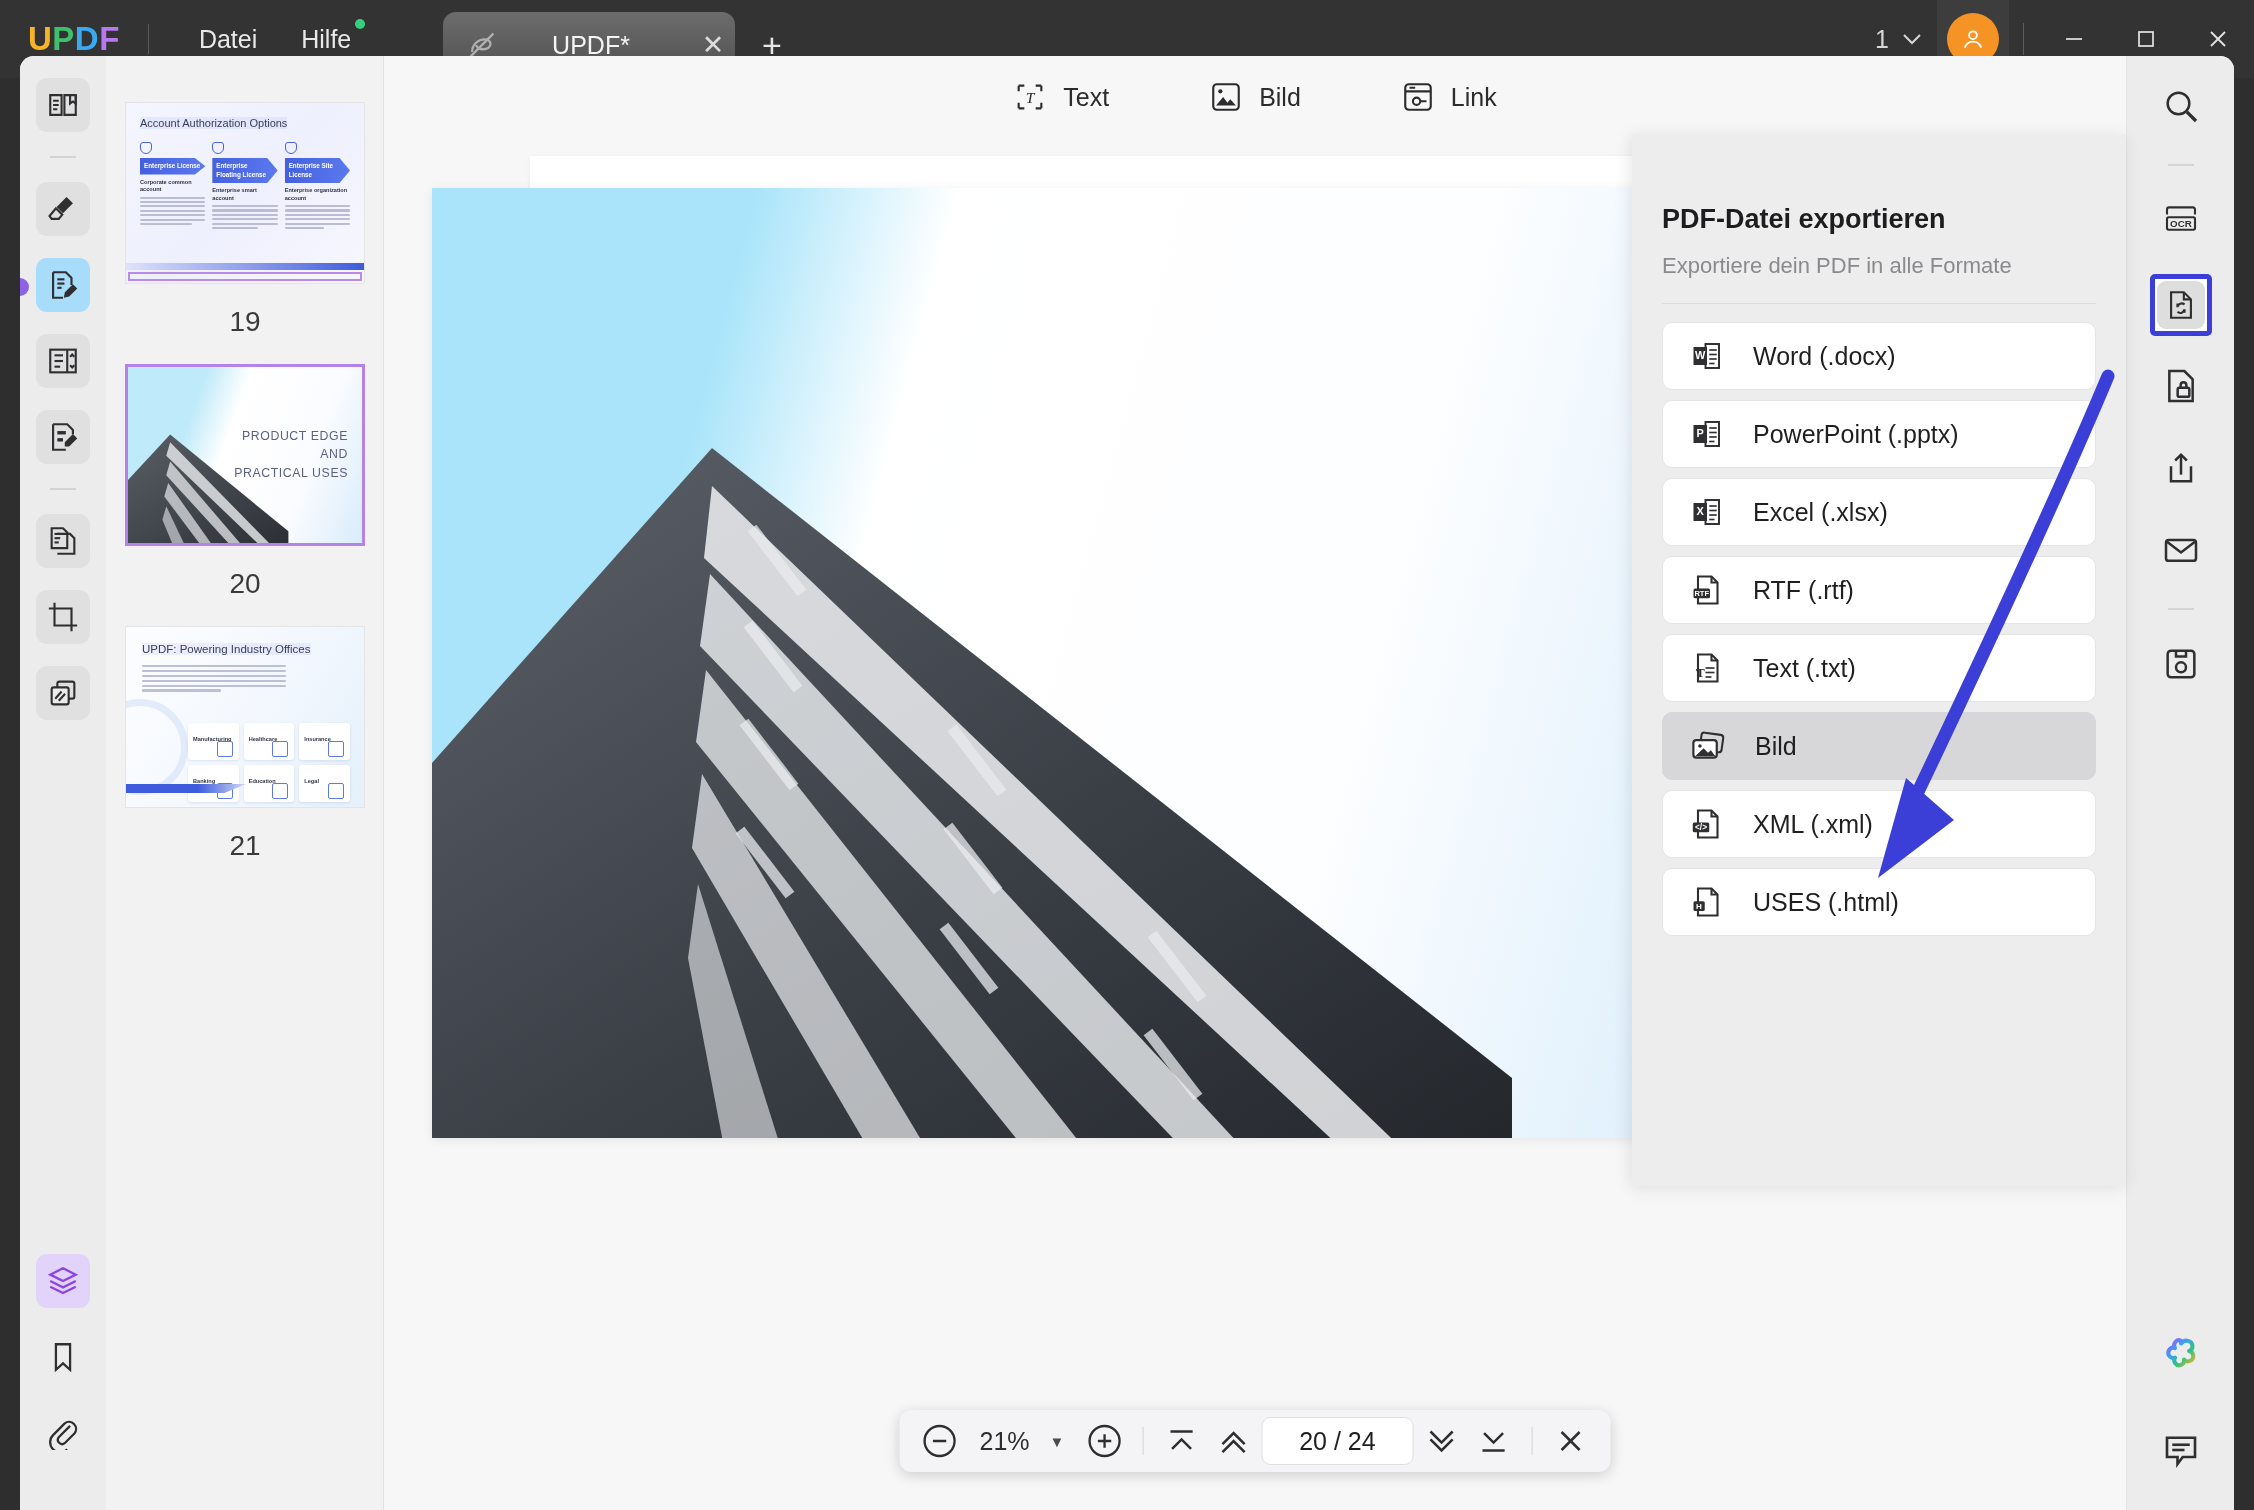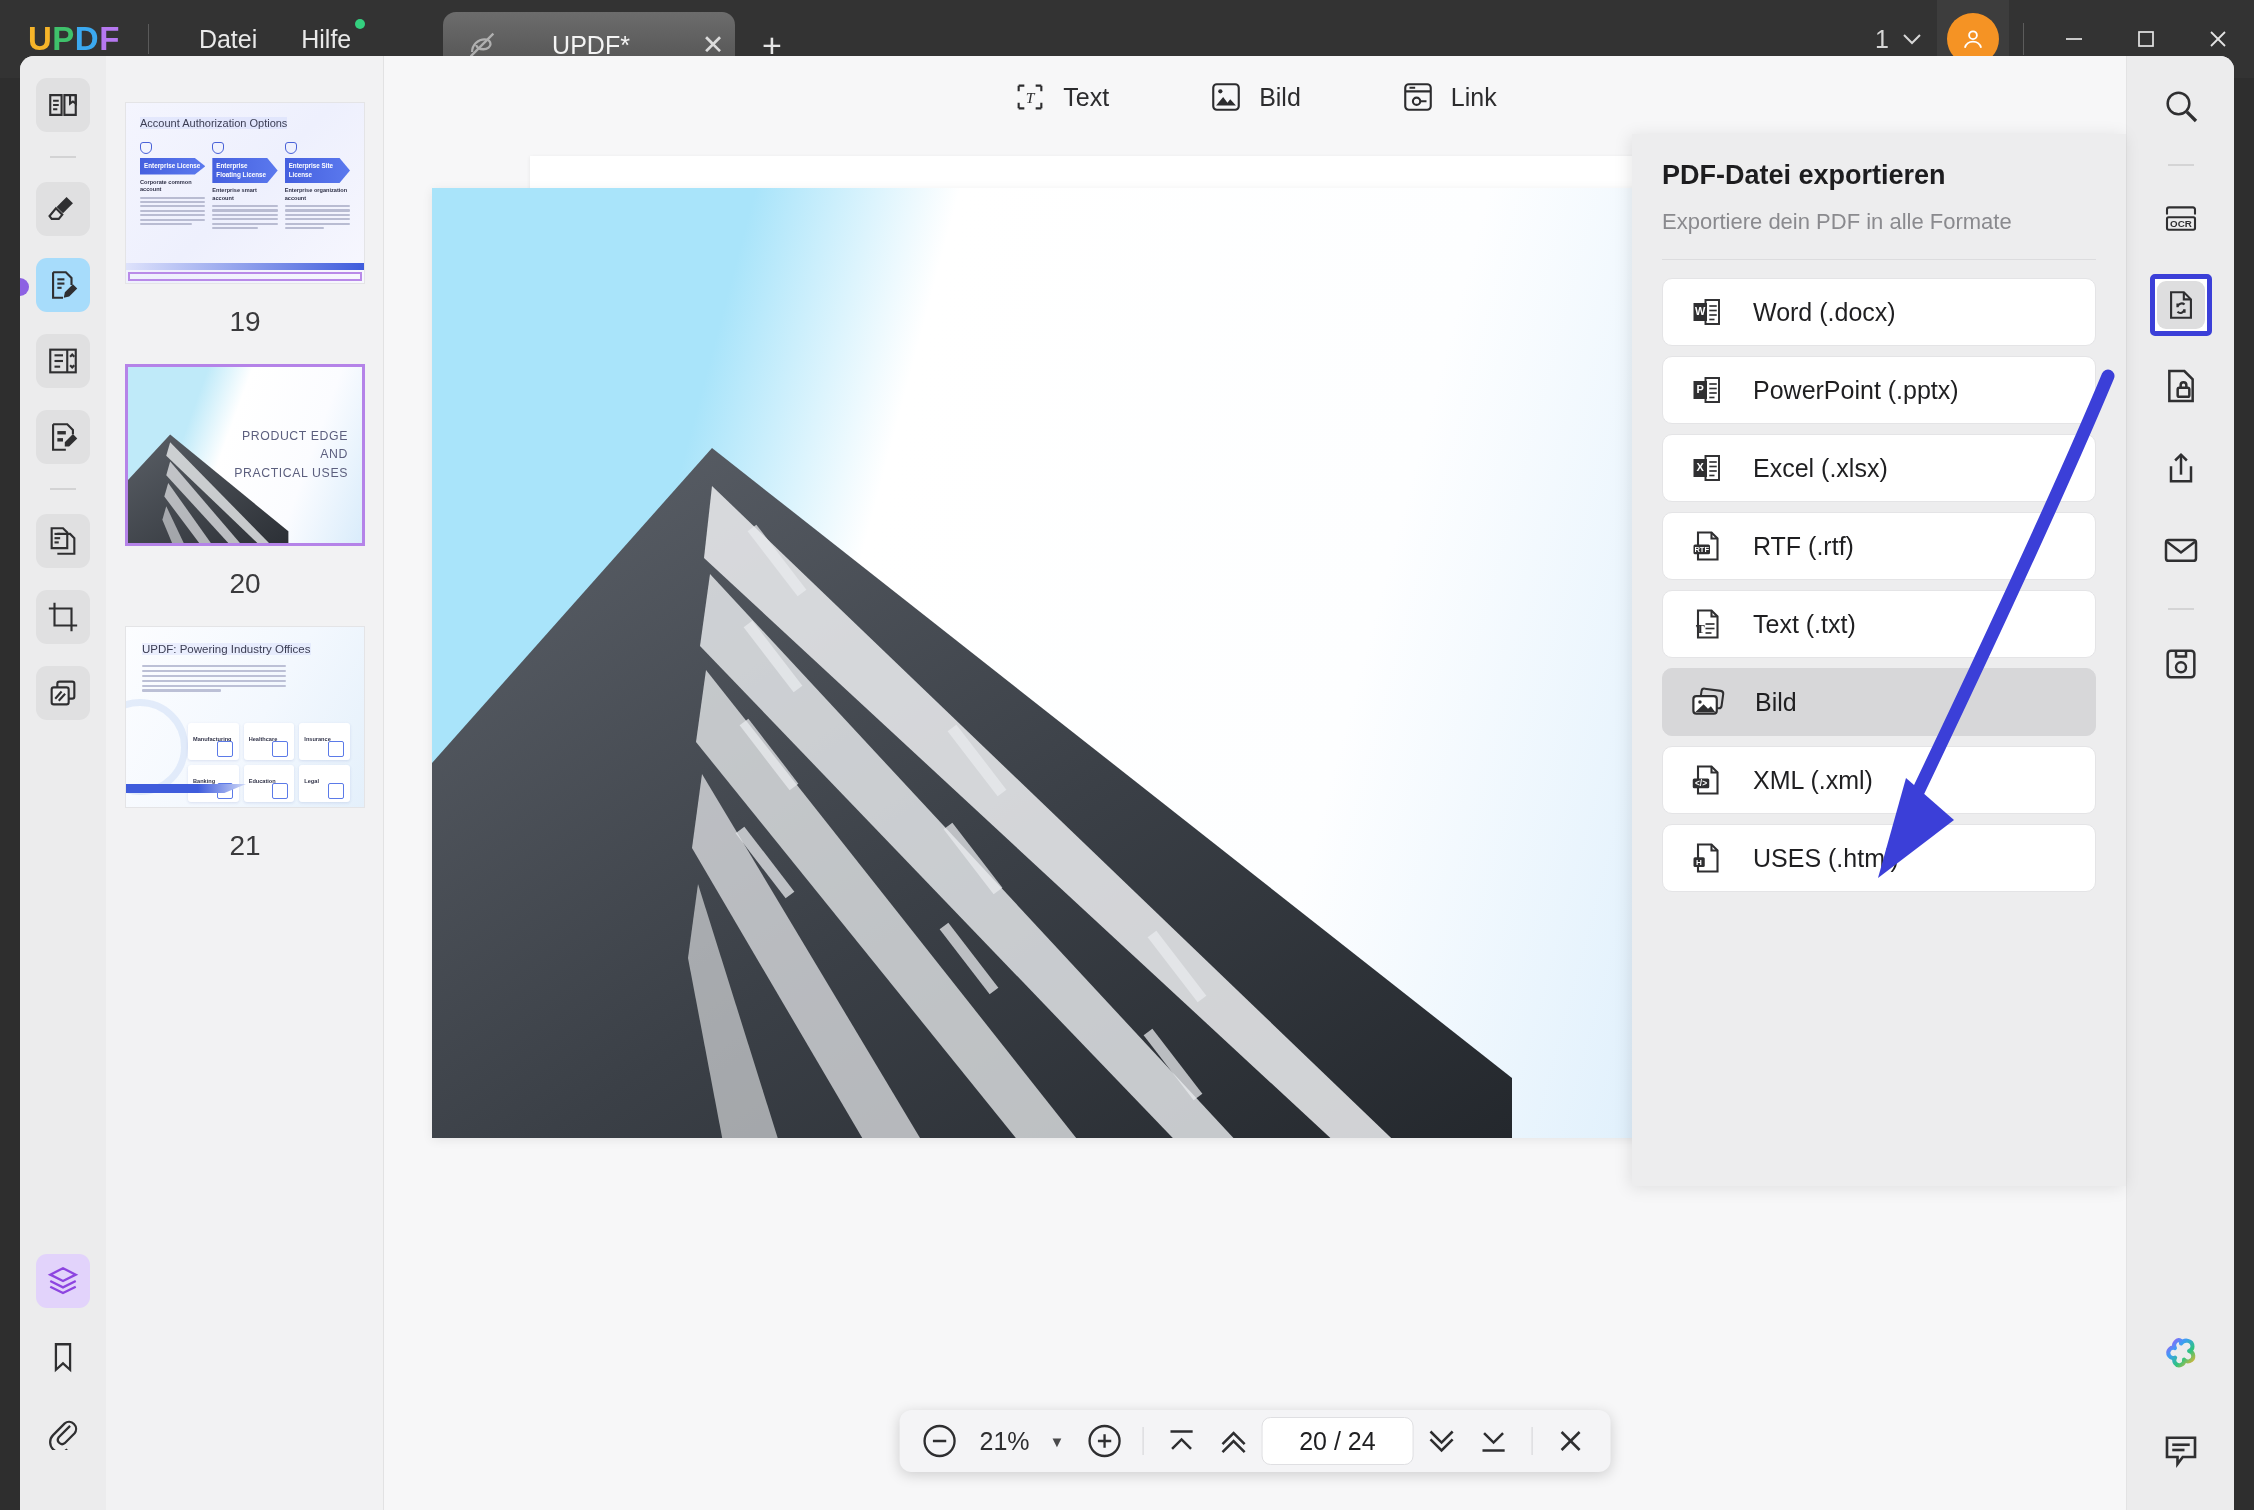--- a/index.html
+++ b/index.html
@@ -211,21 +211,21 @@
     display: flex; align-items: center; justify-content: center; }
   .rr-bottom { position: absolute; bottom: 32px; left: 0; width: 108px;
     display: flex; flex-direction: column; align-items: center; gap: 38px; }
 
   
   .export-panel {
     position: absolute; left: 1612px; top: 78px; width: 494px; height: 1052px;
     background: #ededee; box-shadow: -2px 2px 16px rgba(0,0,0,.10);
     z-index: 30; padding: 26px 30px 0;
   }
-  .ep-title { font-size: 27px; font-weight: bold; color: #1d1d1f; }
+  .ep-title { font-size: 27px; font-weight: bold; color: #1d1d1f; margin-top: 44px; }
   .ep-sub { font-size: 22px; color: #8a8a8e; margin-top: 18px; }
   .ep-hr { height: 1px; background: #dcdcde; margin: 24px 0 18px; }
   .ep-list { display: flex; flex-direction: column; gap: 10px; }
   .ep-item {
     height: 68px; background: #fff; border: 1px solid #e4e4e6; border-radius: 10px;
     display: flex; align-items: center; padding-left: 26px; gap: 28px;
   }
   .ep-item.hl { background: #d7d7d9; border-color: #d7d7d9; }
   .ep-label { font-size: 25px; color: #1f1f21; }
 

